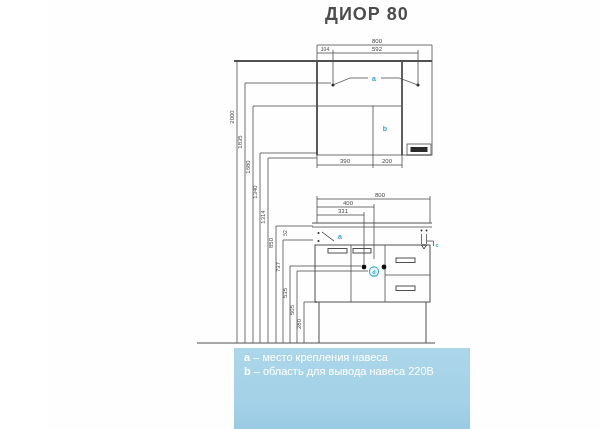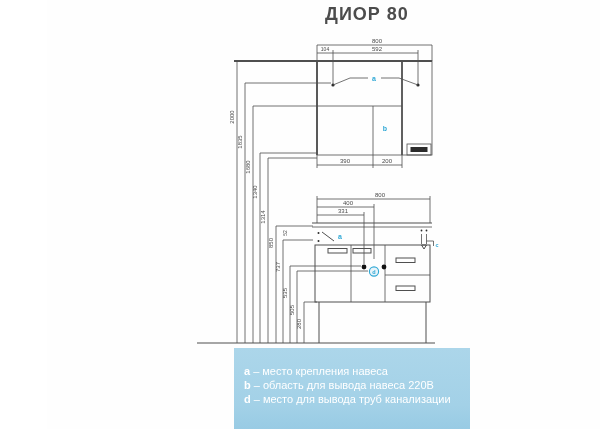--- a/index.html
+++ b/index.html
@@ -12,21 +12,21 @@
   svg line, svg rect.box, svg polyline, svg path{stroke:#4f4f4f;fill:none;}
   .thin{stroke-width:0.8;}
   .med{stroke-width:1;}
   .thick{stroke-width:1.8;}
   .dimtxt{font-size:6px;}
   .dimtxt-sm{font-size:5px;}
   .cy{fill:#2fa8d5;font-weight:bold;font-size:7px;}
   .cy-sm{fill:#2fa8d5;font-weight:bold;font-size:5.5px;}
   .legend{position:absolute;left:187px;top:348px;width:236px;height:81px;
           background:linear-gradient(180deg,#acd6ea 0%,#a3d1e7 70%,#98cbe4 100%);
-          box-sizing:border-box;padding:17px 6px 0 10px;color:#ffffff;
+          box-sizing:border-box;padding:3px 6px 0 10px;color:#ffffff;
           font-size:11px;line-height:13.8px;white-space:nowrap;}
   .legend .lkey{font-weight:bold;margin-right:3px;}
 </style>
 </head>
 <body>
 
 <div class="canvas">
 
   <div class="title">ДИОР 80</div>
 
@@ -165,16 +165,15 @@
       <line class="med" x1="272" y1="302" x2="272" y2="343"></line>
       <line class="med" x1="379" y1="302" x2="379" y2="343"></line>
     </g>
 
     <line class="med" x1="150" y1="343" x2="388" y2="343"></line>
   </svg>
 
   <div class="legend">
     <div class="lrow"><span class="lkey">a</span><span>– место крепления навеса</span></div>
     <div class="lrow"><span class="lkey">b</span><span>– область для вывода навеса 220В</span></div>
-    <div class="lrow"><span class="lkey">d</span><span>– место для вывода труб канализации</span></div>
   </div>
 
 </div>
 
 </body></html>

